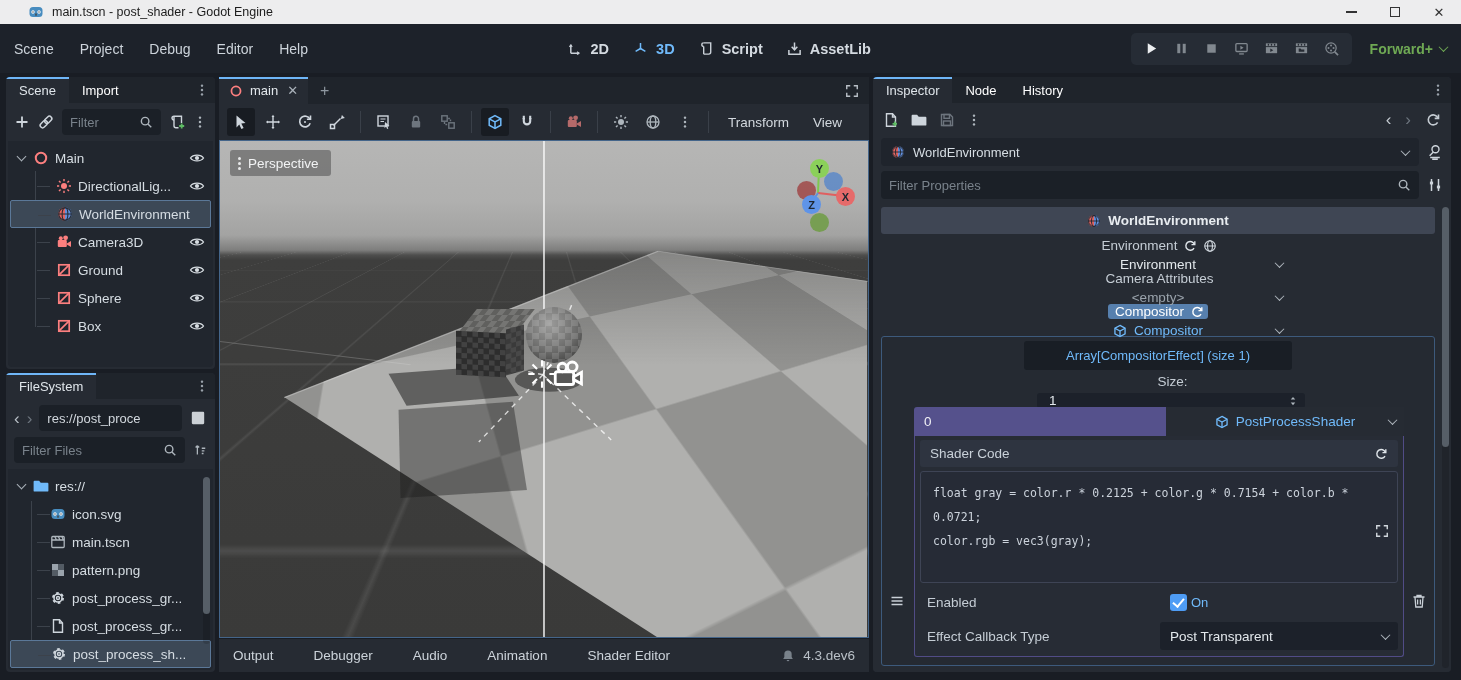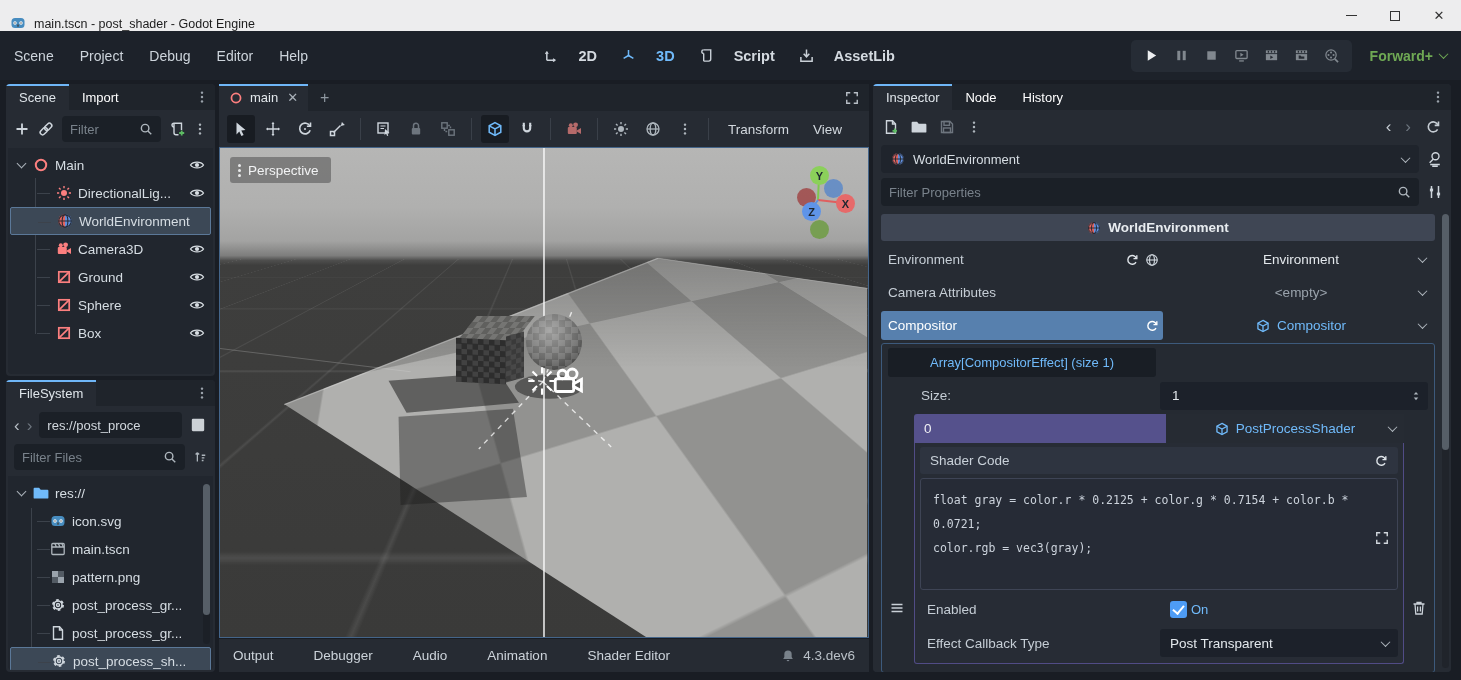--- a/index.html
+++ b/index.html
@@ -1,33 +1,33 @@
 <!DOCTYPE html>
 <html><head>
 <meta charset="utf-8">
 <style>
   *{box-sizing:border-box;margin:0;padding:0;}
   html,body{width:1461px;height:680px;overflow:hidden;}
   body{font-family:"Liberation Sans",sans-serif;background:#191d24;color:#d6dde3;font-size:13px;-webkit-font-smoothing:antialiased;}
   .app{width:1461px;height:680px;display:flex;flex-direction:column;}
 
   
-  .titlebar{height:31px;background:#ededee;display:flex;align-items:flex-end;padding-left:10px;color:#1f1f1f;flex:0 0 auto;}
+  .titlebar{height:24px;background:#ededee;display:flex;align-items:center;padding-left:28px;color:#1f1f1f;flex:0 0 auto;}
   .titlebar .ttext{font-size:12.5px;margin-left:8px;color:#1c1c1c;}
   .wincontrols{margin-left:auto;display:flex;height:100%;}
   .wbtn{width:44px;display:flex;align-items:center;justify-content:center;color:#333;font-size:13px;}
   .wbtn .bar{width:11px;height:1.5px;background:#333;}
   .wbtn .box{width:10px;height:10px;border:1.2px solid #333;}
 
   
   .menubar{height:49px;background:#1d222a;display:flex;align-items:center;padding:0 14px;flex:0 0 auto;}
   .menus{display:flex;gap:26px;font-size:14px;color:#cdd4db;}
   .menu-item{cursor:default;}
   .modes{display:flex;gap:24px;align-items:center;margin:0 auto;font-size:14.5px;font-weight:bold;color:#d4dae0;}
-  .mode{display:flex;align-items:center;gap:20px;}
+  .mode{display:flex;align-items:center;gap:8px;}
   .mode .ic{width:15px;height:15px;color:#c9d0d7;}
   .mode.active{color:#70bafa;}
   .mode.active .ic{color:#70bafa;}
   .runbar{display:flex;align-items:center;gap:15px;background:#262c35;border-radius:5px;height:32px;padding:0 13px;margin-right:18px;}
   .runbar .ic{width:15px;height:15px;color:#81888f;}
   .runbar .ic.lit{color:#eceef0;}
   .renderer{display:flex;align-items:center;gap:7px;font-weight:bold;font-size:14px;color:#6fa954;}
   .chev{width:7px;height:7px;border-right:1.7px solid currentColor;border-bottom:1.7px solid currentColor;transform:rotate(45deg) translate(-1px,-1px);display:inline-block;}
 
   
@@ -106,21 +106,21 @@
   .bbar .ic{color:#79828b;}
 
   
   .insp-toolbar{display:flex;align-items:center;gap:12px;padding:5px 10px;flex:0 0 34px;}
   .insp-toolbar .nav{margin-left:auto;display:flex;gap:14px;align-items:center;font-size:17px;}
   .selector-row{display:flex;align-items:center;gap:8px;padding:1px 8px 5px 8px;}
   .selector{flex:1;background:#1f242c;border-radius:4px;height:28px;display:flex;align-items:center;gap:8px;padding:0 10px;}
   .filter-row{display:flex;align-items:center;gap:8px;padding:0 8px 6px 8px;}
   .insp-body{flex:1;overflow:hidden;padding:2px 16px 0 8px;position:relative;background:#262b33;}
   .cat-bar{background:#3f4654;border-radius:3px;height:27px;display:flex;align-items:center;justify-content:center;gap:7px;font-weight:bold;font-size:13.5px;color:#e8ecf0;}
-  .prow{display:flex;align-items:center;height:29px;margin-top:4px;gap:4px;}
+  .prow{display:flex;align-items:center;height:29px;margin-top:4px;gap:4px;flex-direction:column;}
   .plabel{flex:1;display:flex;align-items:center;gap:6px;padding:0 4px 0 7px;color:#c5cdd5;font-size:13.5px;height:100%;}
   .plabel .rv{margin-left:auto;}
   .rv{color:#dfe4e9;font-size:15px;display:inline-flex;}
   .pval{width:268px;display:flex;align-items:center;justify-content:center;gap:7px;position:relative;height:100%;font-size:13.5px;color:#e3e8ec;}
   .pval .chev{position:absolute;right:9px;color:#aeb6bd;}
   .pval.boxed{background:#191e25;border-radius:3px;}
   .sel-blue{background:#5780ae;border-radius:3px;color:#fff;}
   .sub-comp{border:1px solid #3d5a7c;border-radius:3px;margin-top:3px;padding:4px 6px 8px 6px;background:#252a32;}
   .arr-panel{padding-left:26px;margin-top:4px;position:relative;}
   .elem-head{display:flex;height:29px;margin-top:4px;}

